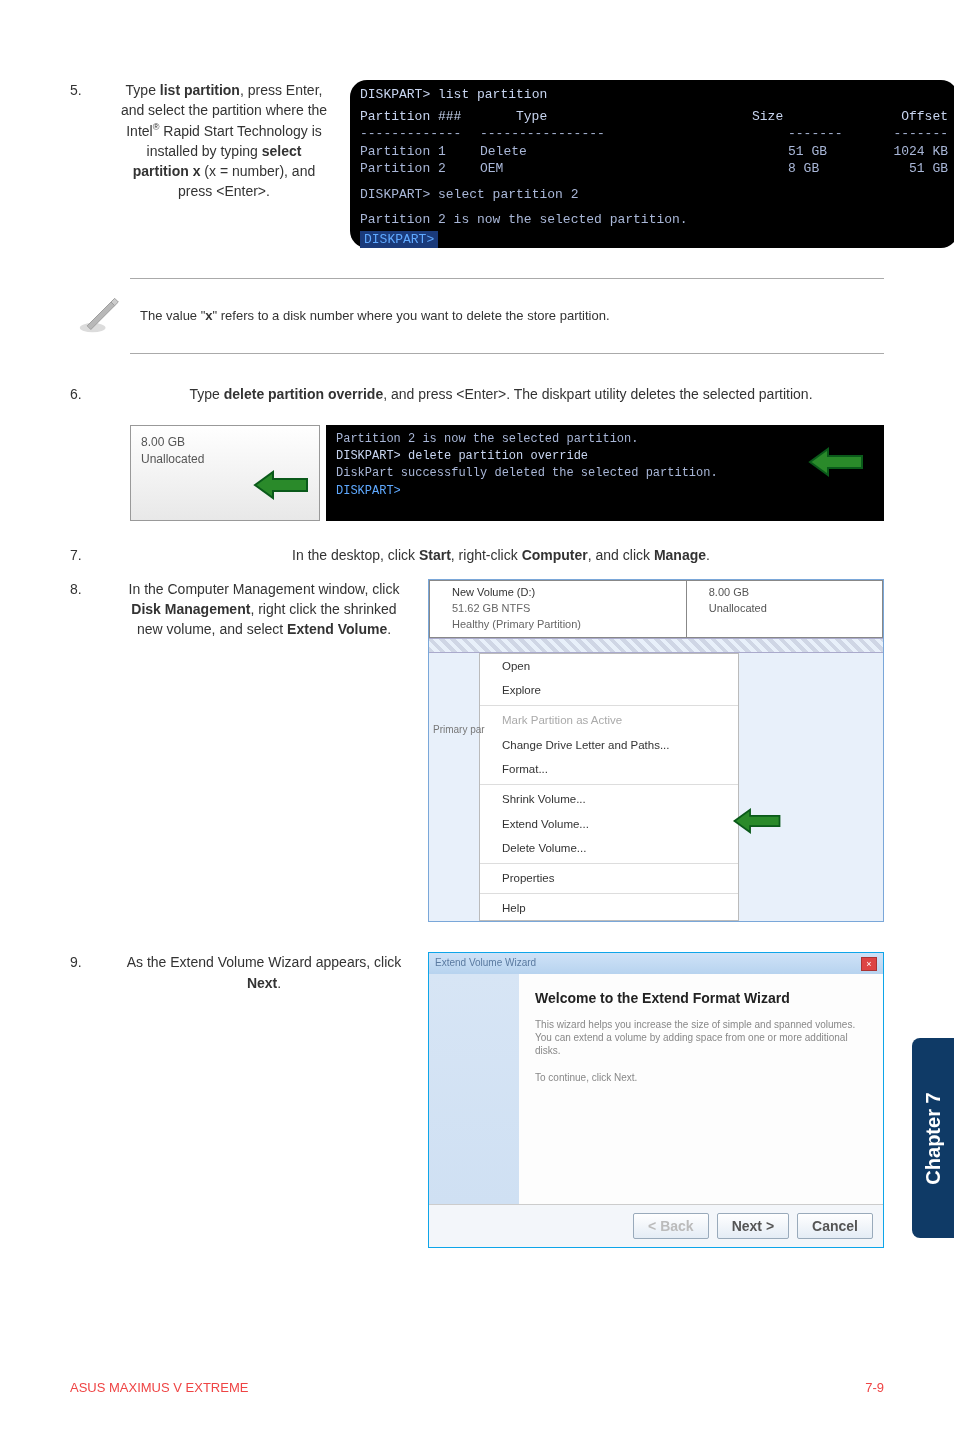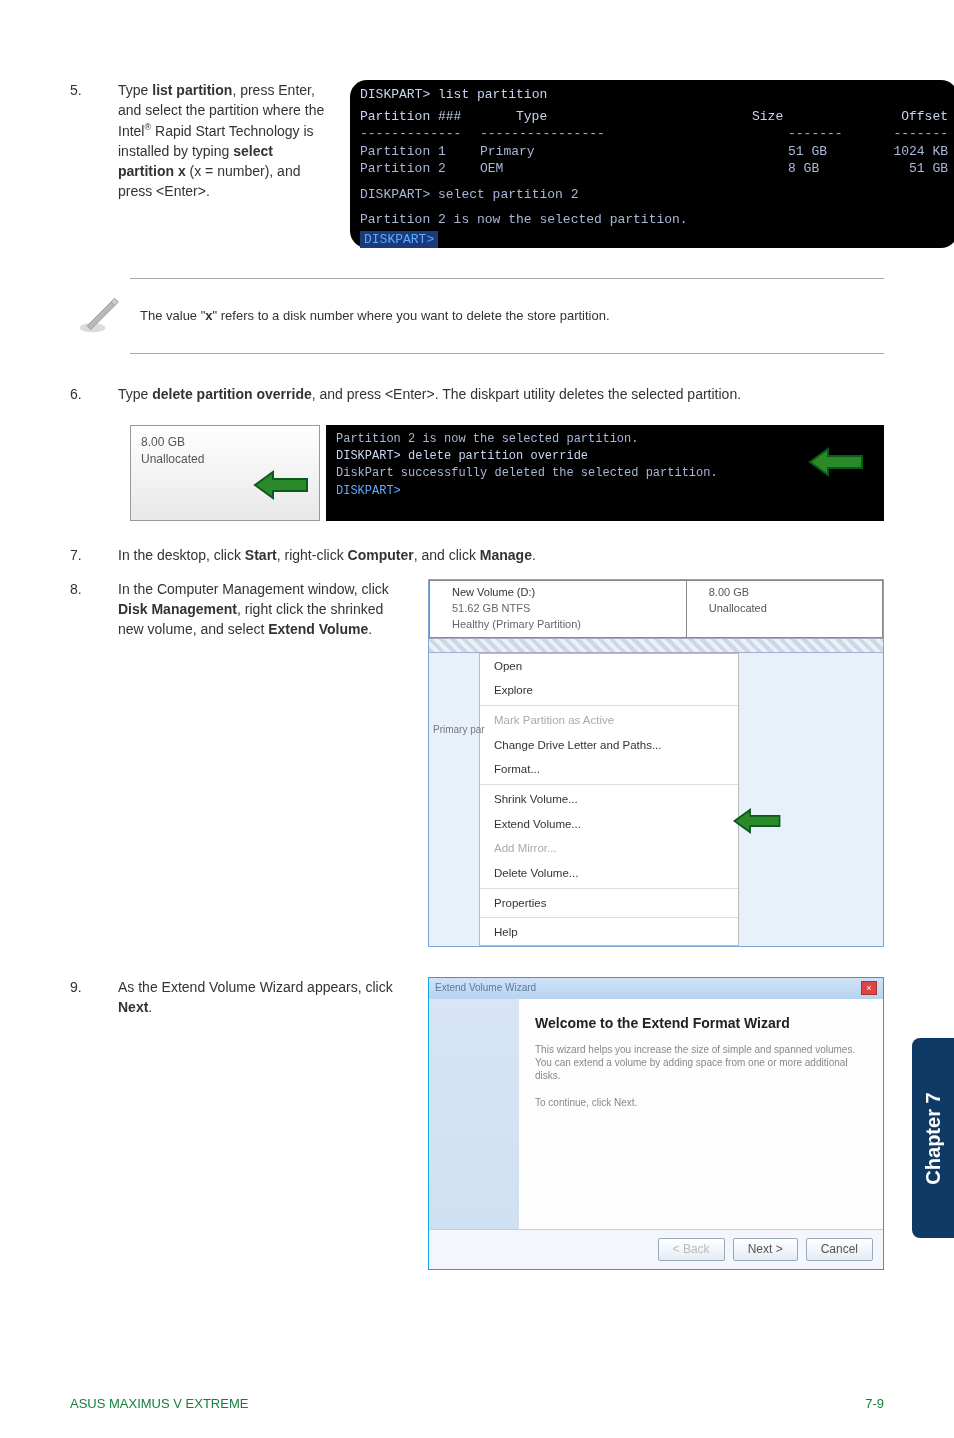--- a/index.html
+++ b/index.html
@@ -9,21 +9,21 @@
     color: #333;
     width: 954px;
     height: 1438px;
     position: relative;
     padding: 80px 70px 50px 70px;
     font-size: 14px;
     line-height: 1.45;
   }
   .step { display: flex; gap: 24px; margin-bottom: 20px; }
   .step-num { width: 24px; flex-shrink: 0; }
-  .step-body { flex: 1; }
+  .step-body { flex: 1; text-align: center; }
   .row-5 { display: flex; gap: 20px; align-items: flex-start; }
   .row-5 .text-col { flex: 0 0 260px; }
   .row-5 .img-col { flex: 1; }
   .console {
     background: #000;
     color: #a9b7d8;
     font-family: "Courier New", monospace;
     font-size: 13px;
     padding: 6px 10px 0 10px;
     line-height: 1.35;
@@ -90,21 +90,21 @@
   .dm-top .cell.a { flex:1.4; border-right:none; }
   .dm-top .cell.b { flex:1; }
   .dm-band { height:14px; background:repeating-linear-gradient(45deg,#cfd6e5,#cfd6e5 4px,#e8f0fa 4px,#e8f0fa 8px); border-bottom:1px solid #aac; }
   .dm-menu {
     margin-left:50px;
     width: 260px;
     background:#fff;
     border:1px solid #bbb;
     font-size:11.5px;
   }
-  .dm-menu .mi { padding:4px 14px; color:#333; }
+  .dm-menu .mi { padding:4px 22px; color:#333; }
   .dm-menu .mi.disabled { color:#aaa; }
   .dm-menu .sep { height:1px; background:#ddd; margin:2px 0; }
   .dm-menu .ext-row { position:relative; }
   .dm-menu .arrow-ext { position:absolute; right:-44px; top:-4px; }
 
   .row-9 { display:flex; gap:18px; align-items:flex-start; }
   .row-9 .text-col { flex: 0 0 340px; }
   .row-9 .img-col { flex:1; }
 
   .wizard {
@@ -114,21 +114,21 @@
     color:#555;
   }
   .wiz-title { background:linear-gradient(#cfe2f7,#b7d3ef); padding:3px 6px; color:#5a7aa0; font-size:10px; display:flex; justify-content:space-between; align-items:center; }
   .wiz-close { width:16px; height:14px; background:#d44; border:1px solid #a33; color:#fff; font-size:9px; text-align:center; line-height:12px; }
   .wiz-body { display:flex; min-height:230px; }
   .wiz-side { width:90px; background:linear-gradient(#d7e5f5,#cfe0f3); }
   .wiz-main { flex:1; padding:14px 16px; background:#fdfdfd; }
   .wiz-h { font-weight:bold; font-size:14px; color:#222; margin-bottom:10px; }
   .wiz-p { font-size:10px; color:#888; margin-bottom:14px; line-height:1.3; }
   .wiz-btns { border-top:1px solid #ccc; padding:8px 10px; display:flex; justify-content:flex-end; gap:8px; background:#f3f6fa; }
-  .wiz-btn { border:1px solid #9ab; background:linear-gradient(#fff,#e4ecf5); padding:2px 14px; font-size:12px; color:#555; border-radius:2px; }
+  .wiz-btn { border:1px solid #9ab; background:linear-gradient(#fff,#e4ecf5); padding:2px 14px; font-size:14px; color:#555; border-radius:2px;font-weight:bold; }
   .wiz-btn.disabled { color:#bbb; }
 
   .chapter-tab {
     position:absolute;
     right:0;
     bottom:200px;
     width:42px;
     height:200px;
     background:#0f3a66;
     color:#fff;
@@ -138,25 +138,25 @@
     border-radius:8px 0 0 8px;
   }
   .chapter-tab span {
     transform: rotate(-90deg);
     white-space:nowrap;
     font-size:20px;
     font-weight:bold;
   }
   .footer {
     position:absolute;
-    left:70px; right:70px; bottom:24px;
+    left:70px; right:70px; bottom:40px;
     display:flex;
     justify-content:space-between;
     font-size:13px;
-    color:#15803d;
+    color:#ef4444;
   }
   .green-arrow { display:inline-block; }
 </style>
 </head>
 <body>
 
 <div class="row-5">
   <div class="text-col">
     <div class="step">
       <div class="step-num">5.</div>
@@ -175,21 +175,21 @@
         <div class="col4">Offset</div>
       </div>
       <div class="hdr-row dashes">
         <div class="col1">-------------</div>
         <div class="col2">----------------</div>
         <div class="col3">-------</div>
         <div class="col4">-------</div>
       </div>
       <div class="hdr-row">
         <div class="col1">Partition 1</div>
-        <div class="col2">Primary</div>
+        <div class="col2">Delete</div>
         <div class="col3">51 GB</div>
         <div class="col4">1024 KB</div>
       </div>
       <div class="hdr-row">
         <div class="col1">Partition 2</div>
         <div class="col2">OEM</div>
         <div class="col3">8 GB</div>
         <div class="col4">51 GB</div>
       </div>
       <div style="margin-top:8px;">DISKPART&gt; select partition 2</div>
@@ -284,21 +284,20 @@
           <div class="sep"></div>
           <div class="mi">Shrink Volume...</div>
           <div class="mi ext-row">
             <span>Extend Volume...</span>
             <span class="arrow-ext green-arrow">
               <svg width="50" height="26" viewBox="0 0 56 30">
                   <path d="M2 15 L20 2 L20 9 L54 9 L54 21 L20 21 L20 28 Z" fill="#2a8a2a" stroke="#0a5a1a" stroke-width="2"></path>
                 </svg>
             </span>
           </div>
-          <div class="mi disabled">Add Mirror...</div>
           <div class="mi">Delete Volume...</div>
           <div class="sep"></div>
           <div class="mi">Properties</div>
           <div class="sep"></div>
           <div class="mi">Help</div>
         </div>
       </div>
     </div>
   </div>
 </div>

